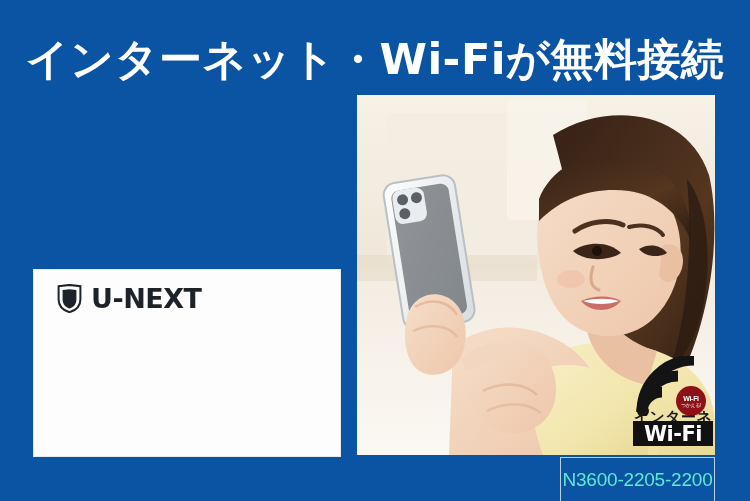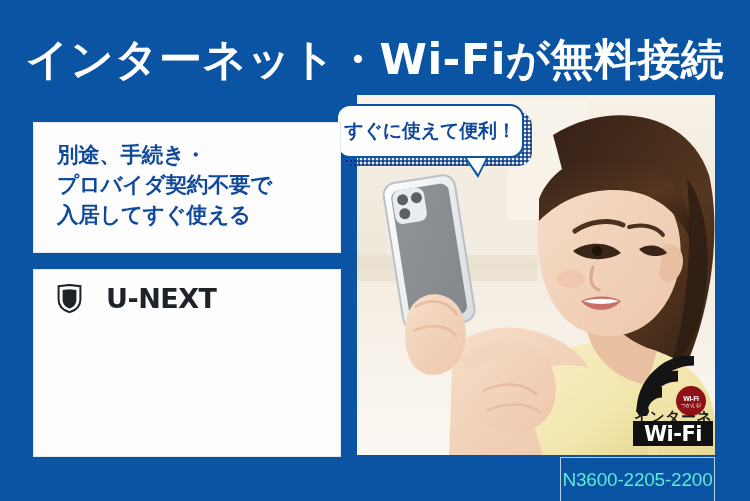--- a/index.html
+++ b/index.html
@@ -68,21 +68,21 @@
     top: 17px;
   }
 
   
   .unext-row {
     position: absolute;
     left: 23px;
     top: 14px;
     display: flex;
     align-items: center;
-    gap: 24px;
+    gap: 9px;
   }
   .shield-icon {
     width: 25px;
     height: 29px;
     display: block;
   }
   .unext-word {
     color: #1d2328;
     font-size: 27px;
     font-weight: bold;
@@ -358,33 +358,21 @@
       <circle cx="7" cy="55" r="6" fill="#141414"></circle>
     </svg>
     <div class="wifi-seal">
       <span class="s1">Wi-Fi</span>
       <span class="s2">つかえる!</span>
     </div>
     <div class="wifi-kana">インターネット</div>
     <div class="wifi-word">Wi-Fi</div>
   </div>
 
-  <div class="bubble-wrap">
-    <div class="bubble-shadow"></div>
-    <div class="bubble-tail-border"></div>
-    <div class="bubble-tail"></div>
-    <div class="bubble"></div>
-    <div class="bubble-text">すぐに使えて便利！</div>
-  </div>
-
-  <div class="card" id="card-top">
-    <div class="card-text">別途、手続き・
-プロバイダ契約不要で
-入居してすぐ使える</div>
-  </div>
+
 
   <div class="card" id="card-bottom">
     <div class="unext-row">
       <svg class="shield-icon" viewBox="0 0 25 29">
         <path d="M1.6 2.2 L12.5 0.9 L23.4 2.2 L23.4 15.5 C23.4 22.5 18.5 26.4 12.5 28.2 C6.5 26.4 1.6 22.5 1.6 15.5 Z" fill="none" stroke="#1d2328" stroke-width="2"></path>
         <path d="M5.6 6.1 L12.5 5.3 L19.4 6.1 L19.4 15.4 C19.4 20.4 16.3 23.2 12.5 24.4 C8.7 23.2 5.6 20.4 5.6 15.4 Z" fill="#1d2328"></path>
       </svg>
       <span class="unext-word">U-NEXT</span>
     </div>
   </div>

